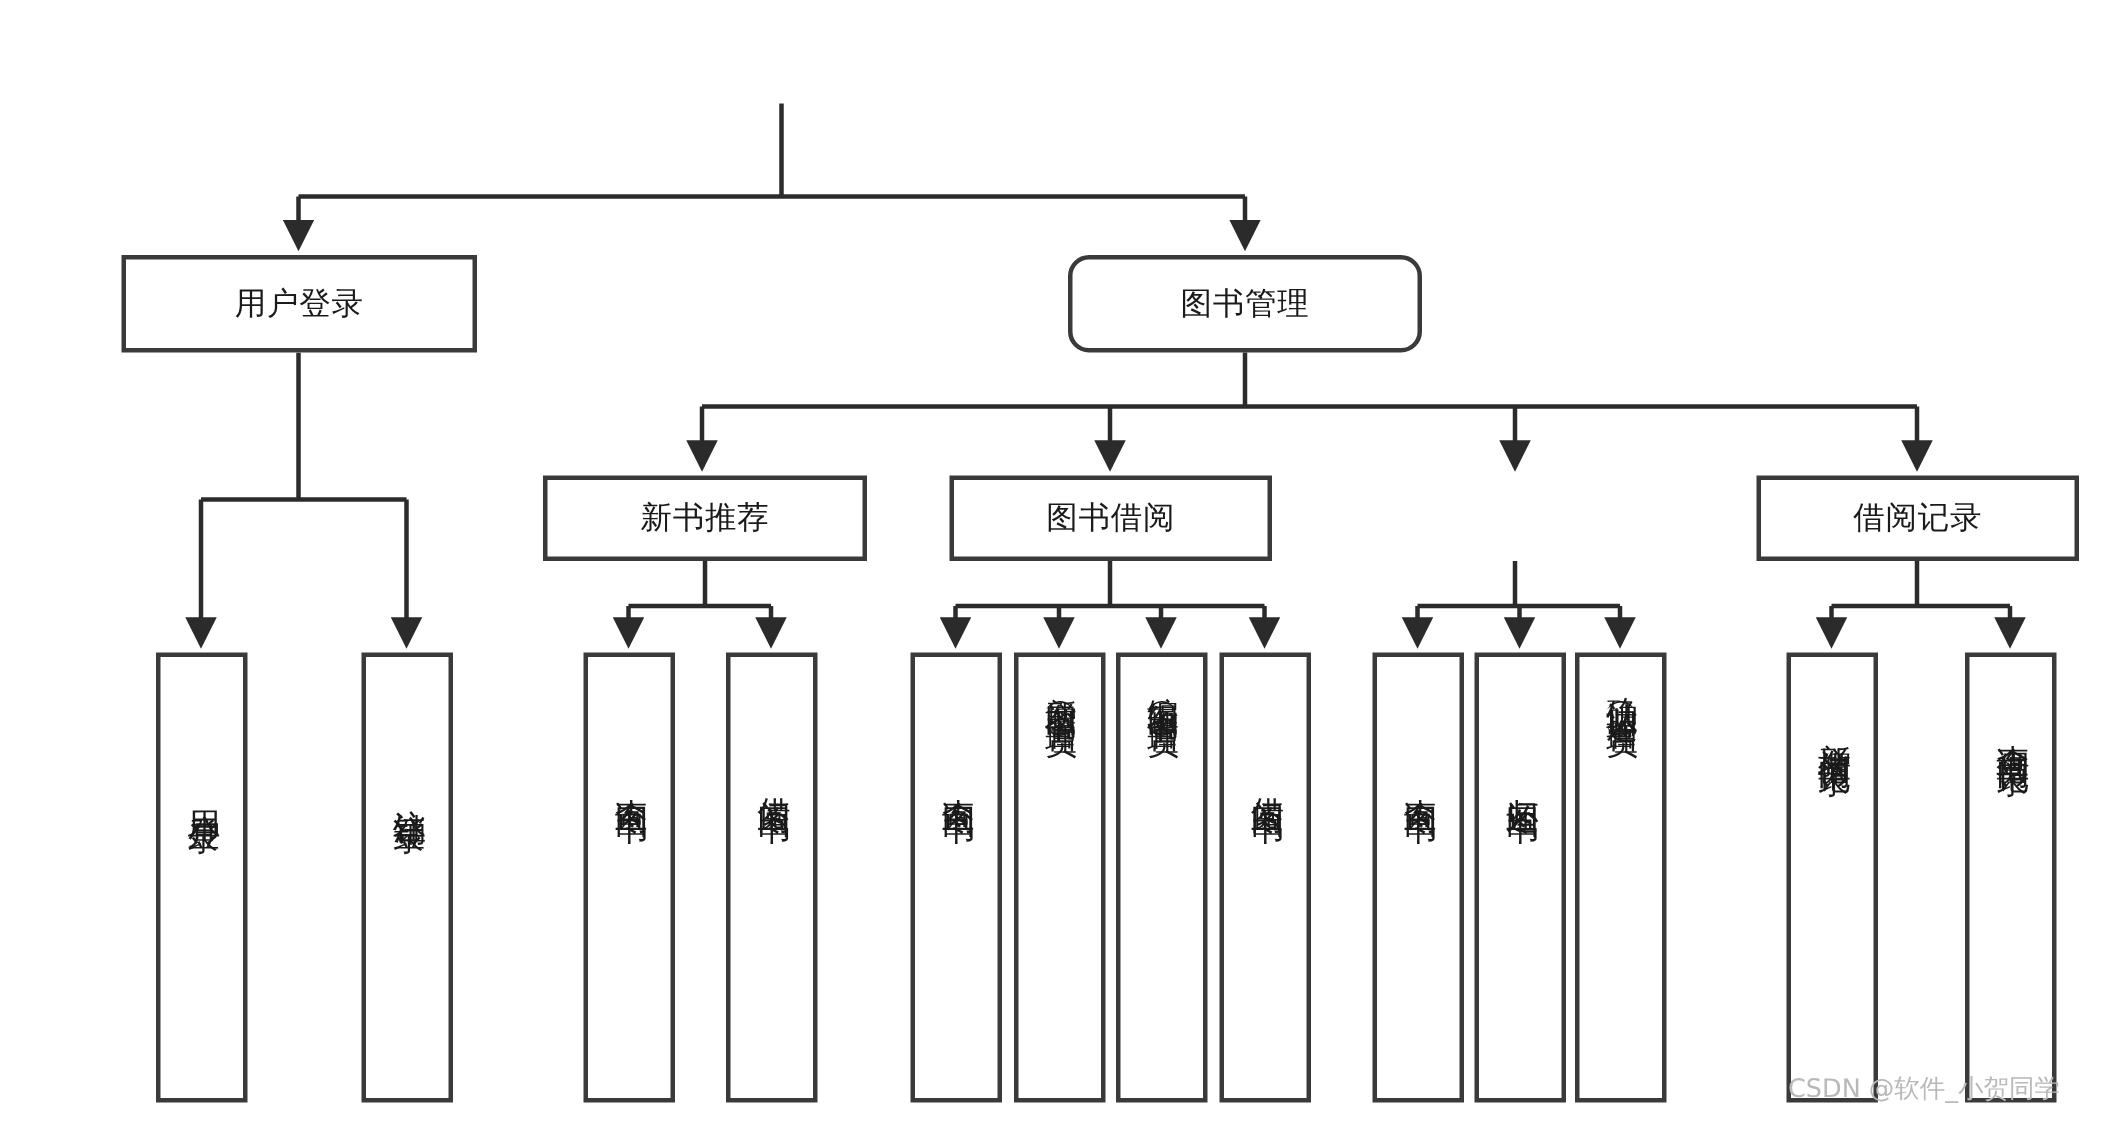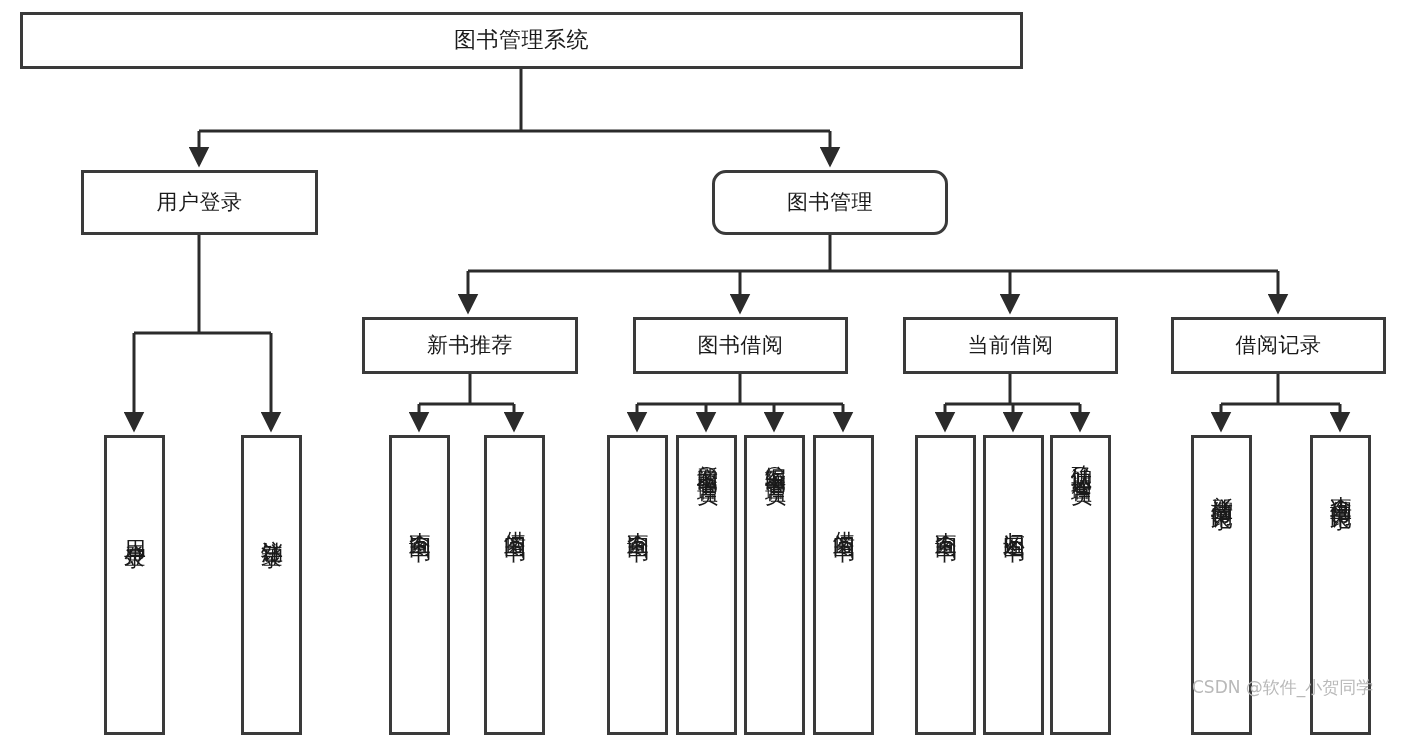--- a/index.html
+++ b/index.html
@@ -119,39 +119,33 @@
       <path d="M 1013 404 L 1013 429" marker-end="url(#arrow)"></path>
       <path d="M 1080 404 L 1080 429" marker-end="url(#arrow)"></path>
 
       <path d="M 1278 374 L 1278 404"></path>
       <path d="M 1221 404 L 1340 404"></path>
       <path d="M 1221 404 L 1221 429" marker-end="url(#arrow)"></path>
       <path d="M 1340 404 L 1340 429" marker-end="url(#arrow)"></path>
     </g>
   </svg>
 
-  <div class="node h root" style="left:20px; top:12px; width:1003px; height:57px;">
-    <span class="label">图书管理系统</span>
-  </div>
 
   <div class="node h" style="left:81px; top:170px; width:237px; height:65px;">
     <span class="label">用户登录</span>
   </div>
   <div class="node h" style="left:712px; top:170px; width:236px; height:65px;border-radius:14px;">
     <span class="label">图书管理</span>
   </div>
 
   <div class="node h" style="left:633px; top:317px; width:215px; height:57px;">
     <span class="label">图书借阅</span>
   </div>
   <div class="node h" style="left:362px; top:317px; width:216px; height:57px;">
     <span class="label">新书推荐</span>
-  </div>
-  <div class="node h" style="left:903px; top:317px; width:215px; height:57px;">
-    <span class="label">当前借阅</span>
   </div>
   <div class="node h" style="left:1171px; top:317px; width:215px; height:57px;">
     <span class="label">借阅记录</span>
   </div>
 
   <div class="node v" style="left:104px; top:435px; width:61px; height:300px; padding-top:84px;">
     <span class="label">用户登录</span>
   </div>
   <div class="node v" style="left:241px; top:435px; width:61px; height:300px; padding-top:84px;">
     <span class="label">注销登录</span>
@@ -187,15 +181,15 @@
     <span class="label">确认归还（管理员）</span>
   </div>
 
   <div class="node v" style="left:1191px; top:435px; width:61px; height:300px; padding-top:40px;">
     <span class="label">新增借阅记录</span>
   </div>
   <div class="node v" style="left:1310px; top:435px; width:61px; height:300px; padding-top:40px;">
     <span class="label">查询借阅记录</span>
   </div>
 
-  <div class="watermark" style="left:1192px; top:676px;">CSDN @软件_小贺同学</div>
+  <div class="watermark" style="left:1192px; top:714px;">CSDN @软件_小贺同学</div>
 
 </div>
 
 </body></html>

